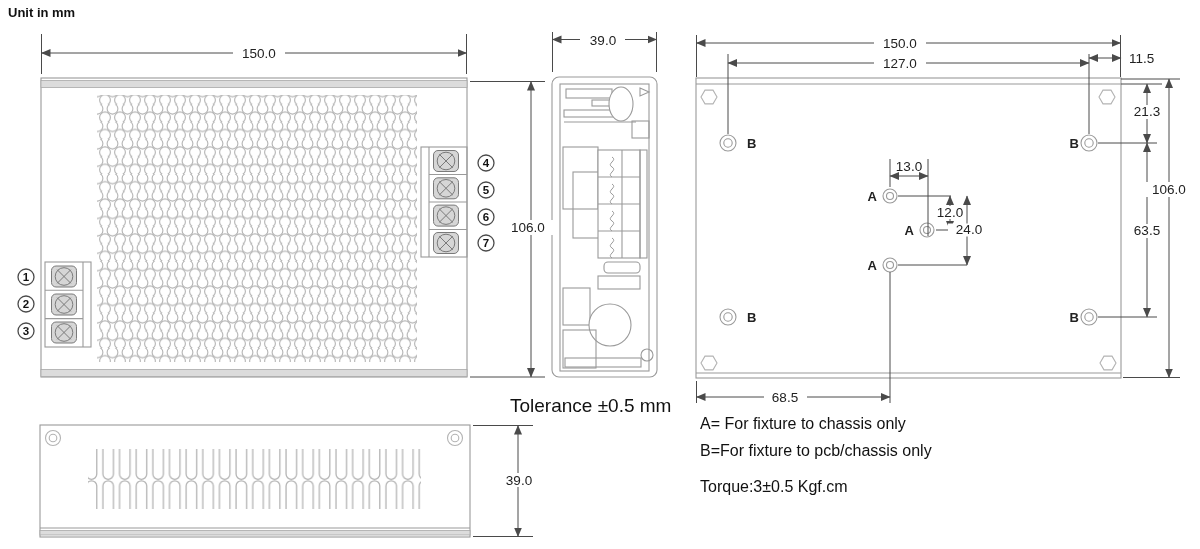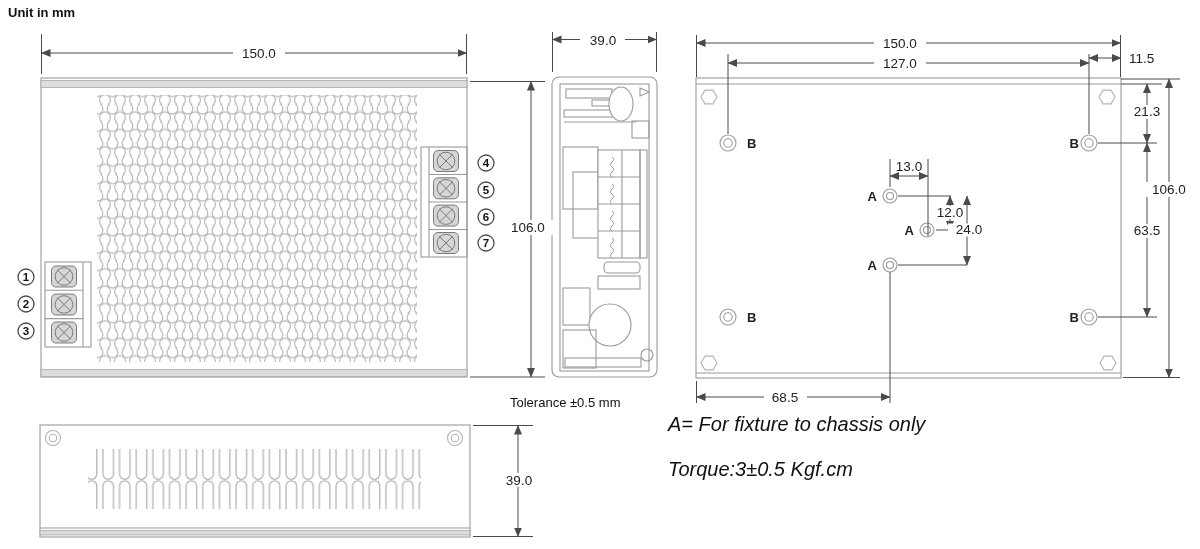--- a/index.html
+++ b/index.html
@@ -1,22 +1,22 @@
 <!DOCTYPE html>
 <html><head>
 <meta charset="utf-8">
 <style>
   html,body{margin:0;padding:0;background:#fff;}
   .canvas{position:relative;width:1200px;height:549px;background:#fff;overflow:hidden;
           font-family:"Liberation Sans", sans-serif;}
   .unit-label{position:absolute;left:8px;top:5px;font-size:13px;font-weight:bold;color:#111;text-align:center;}
-  .tolerance{position:absolute;left:510px;top:395px;font-size:13px;color:#111;}
-  .notes{position:absolute;left:668px;top:411px;color:#111;font-size:20px;font-style:italic;}
+  .tolerance{position:absolute;left:510px;top:395px;font-size:19px;color:#111;}
+  .notes{position:absolute;left:700px;top:411px;color:#111;font-size:16px;}
   .notes .note-line{line-height:26.5px;white-space:nowrap;}
-  .notes .torque{margin-top:18px;}
+  .notes .torque{margin-top:10px;}
   svg{position:absolute;left:0;top:0;}
   .ln{stroke:#9a9a9a;fill:none;stroke-width:1.1;}
   .lnw{stroke:#9a9a9a;fill:#fff;stroke-width:1.1;}
   .lt{stroke:#b3b3b3;fill:none;stroke-width:1.1;}
   .rail{fill:#dcdcdc;stroke:#a8a8a8;stroke-width:0.8;}
   .dim{stroke:#4a4a4a;stroke-width:1;fill:none;}
   .mask{fill:#fff;stroke:none;}
   .dimtxt{font-family:"Liberation Sans",sans-serif;font-size:13.5px;fill:#222;}
   .holelbl{font-family:"Liberation Sans",sans-serif;font-size:13px;font-weight:600;fill:#222;}
   .circnum{font-family:"Liberation Sans",sans-serif;font-size:11.5px;font-weight:bold;fill:#111;}
@@ -284,16 +284,17 @@
     <rect class="mask" x="948" y="223.5" width="43" height="13"></rect>
     <text class="dimtxt" x="969" y="234" text-anchor="middle">24.0</text>
   </g>
 </svg>
 
 <div class="unit-label">Unit in mm</div>
 <div class="tolerance">Tolerance ±0.5 mm</div>
 
 <div class="notes">
   <div class="note-line">A= For fixture to chassis only</div>
+  <div class="note-line">B=For fixture to pcb/chassis only</div>
   <div class="note-line torque">Torque:3±0.5 Kgf.cm</div>
 </div>
 
 </div>
 
 </body></html>

